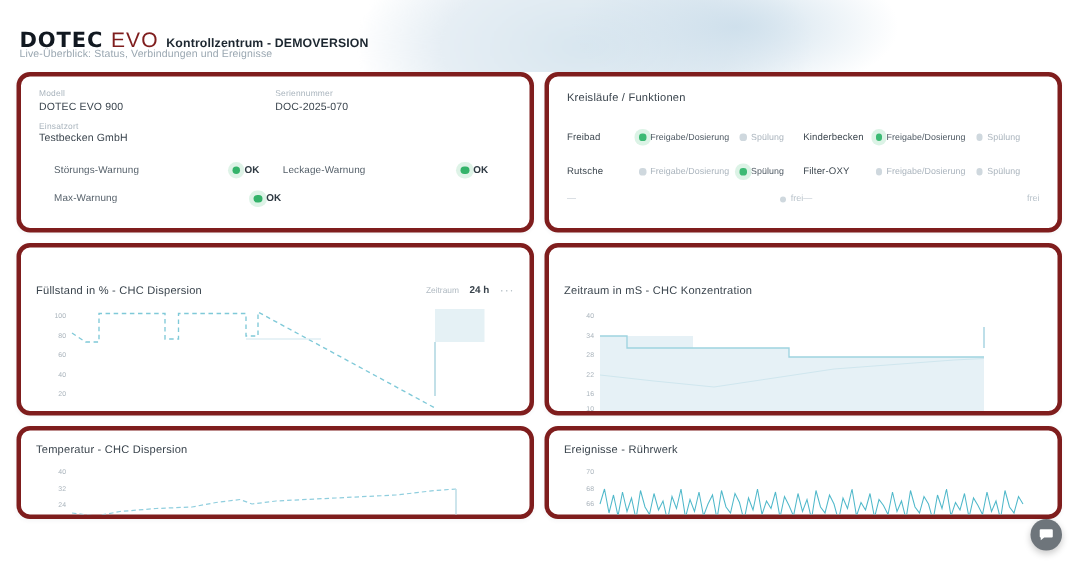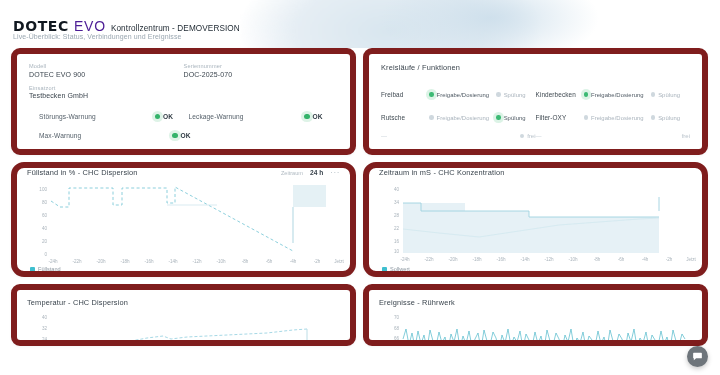--- a/index.html
+++ b/index.html
@@ -41,41 +41,41 @@
     font-family: "DejaVu Sans", sans-serif;
     font-weight: 800;
     font-size: 14px;
     letter-spacing: 0.6px;
     color: #111820;
   }
   .brand-evo {
     font-size: 14px;
     font-weight: 400;
     letter-spacing: 0.8px;
-    color: #4c1d95;
+    color: #7f1d1d;
   }
   .brand-sub {
     font-size: 8.2px;
-    font-weight: 400;
+    font-weight: 700;
     color: #1d2730;
     letter-spacing: 0.1px;
   }
   .subtitle {
     position: absolute; left: 13px; top: 33px;
     font-size: 7px;
     color: #9aa7b1;
     letter-spacing: 0.1px;
   }
 
   
   .grid { position: absolute; left: 0; top: 48px; width: 720px; }
   .row { display: flex; gap: 7px; padding: 0 11px; margin-bottom: 7px; }
   .card {
     background: #ffffff;
-    border: 6px solid #7f1d1d;
+    border: 3px solid #7f1d1d;
     border-radius: 9px;
     box-shadow: 0 1px 3px rgba(30,50,70,0.045);
     position: relative;
     overflow: hidden;
   }
   .card-half { width: 345px; }
 
   
   .info-card { height: 107px; padding: 9px 12px 0 12px; }
   .info-top { display: flex; }
@@ -111,21 +111,21 @@
   .chip-dot { width: 4.5px; height: 4.5px; border-radius: 50%; background: #cfd8de; flex: none; }
   .chip-dot.on { background: #3cba74; box-shadow: 0 0 0 3px rgba(60,186,116,0.18); }
   .chip-label { font-size: 5.9px; color: #aab4bd; letter-spacing: 0.05px; white-space: nowrap; }
   .chip-label.on { color: #4e5963; }
   .kl-foot { display: flex; margin-top: 4px; }
   .kl-foot-group { display: flex; align-items: center; width: 160px; }
   .kl-foot-dash { font-size: 6px; color: #c3ccd3; width: 48px; }
   .kl-foot-free { font-size: 6px; color: #b9c3cb; margin-left: auto; display: flex; align-items: center; gap: 3px; }
 
   
-  .chart-card { height: 115px; padding: 0 10px 0 10px; border-radius: 13px; }
+  .chart-card { height: 115px; padding: 24px 10px 0 10px; }
   .chart-card-sm { height: 62px; padding: 8px 10px 16px 10px; }
   .chart-head { display: flex; align-items: center; justify-content: space-between; }
   .chart-tools { display: flex; align-items: center; gap: 7px; }
   .tool-label { font-size: 5.6px; color: #b0bac2; }
   .tool-value { font-size: 6.6px; font-weight: 700; color: #39434c; }
   .tool-dots { font-size: 8px; color: #b6c0c7; letter-spacing: 0.6px; line-height: 6px; }
   .plot { position: relative; margin-top: 4px; }
   .plot svg { display: block; }
   .legend { display: flex; align-items: center; gap: 3px; margin-top: 1px; padding-left: 3px; }
   .legend-swatch { width: 5px; height: 5px; background: #3fbfcf; border-radius: 1px; }

